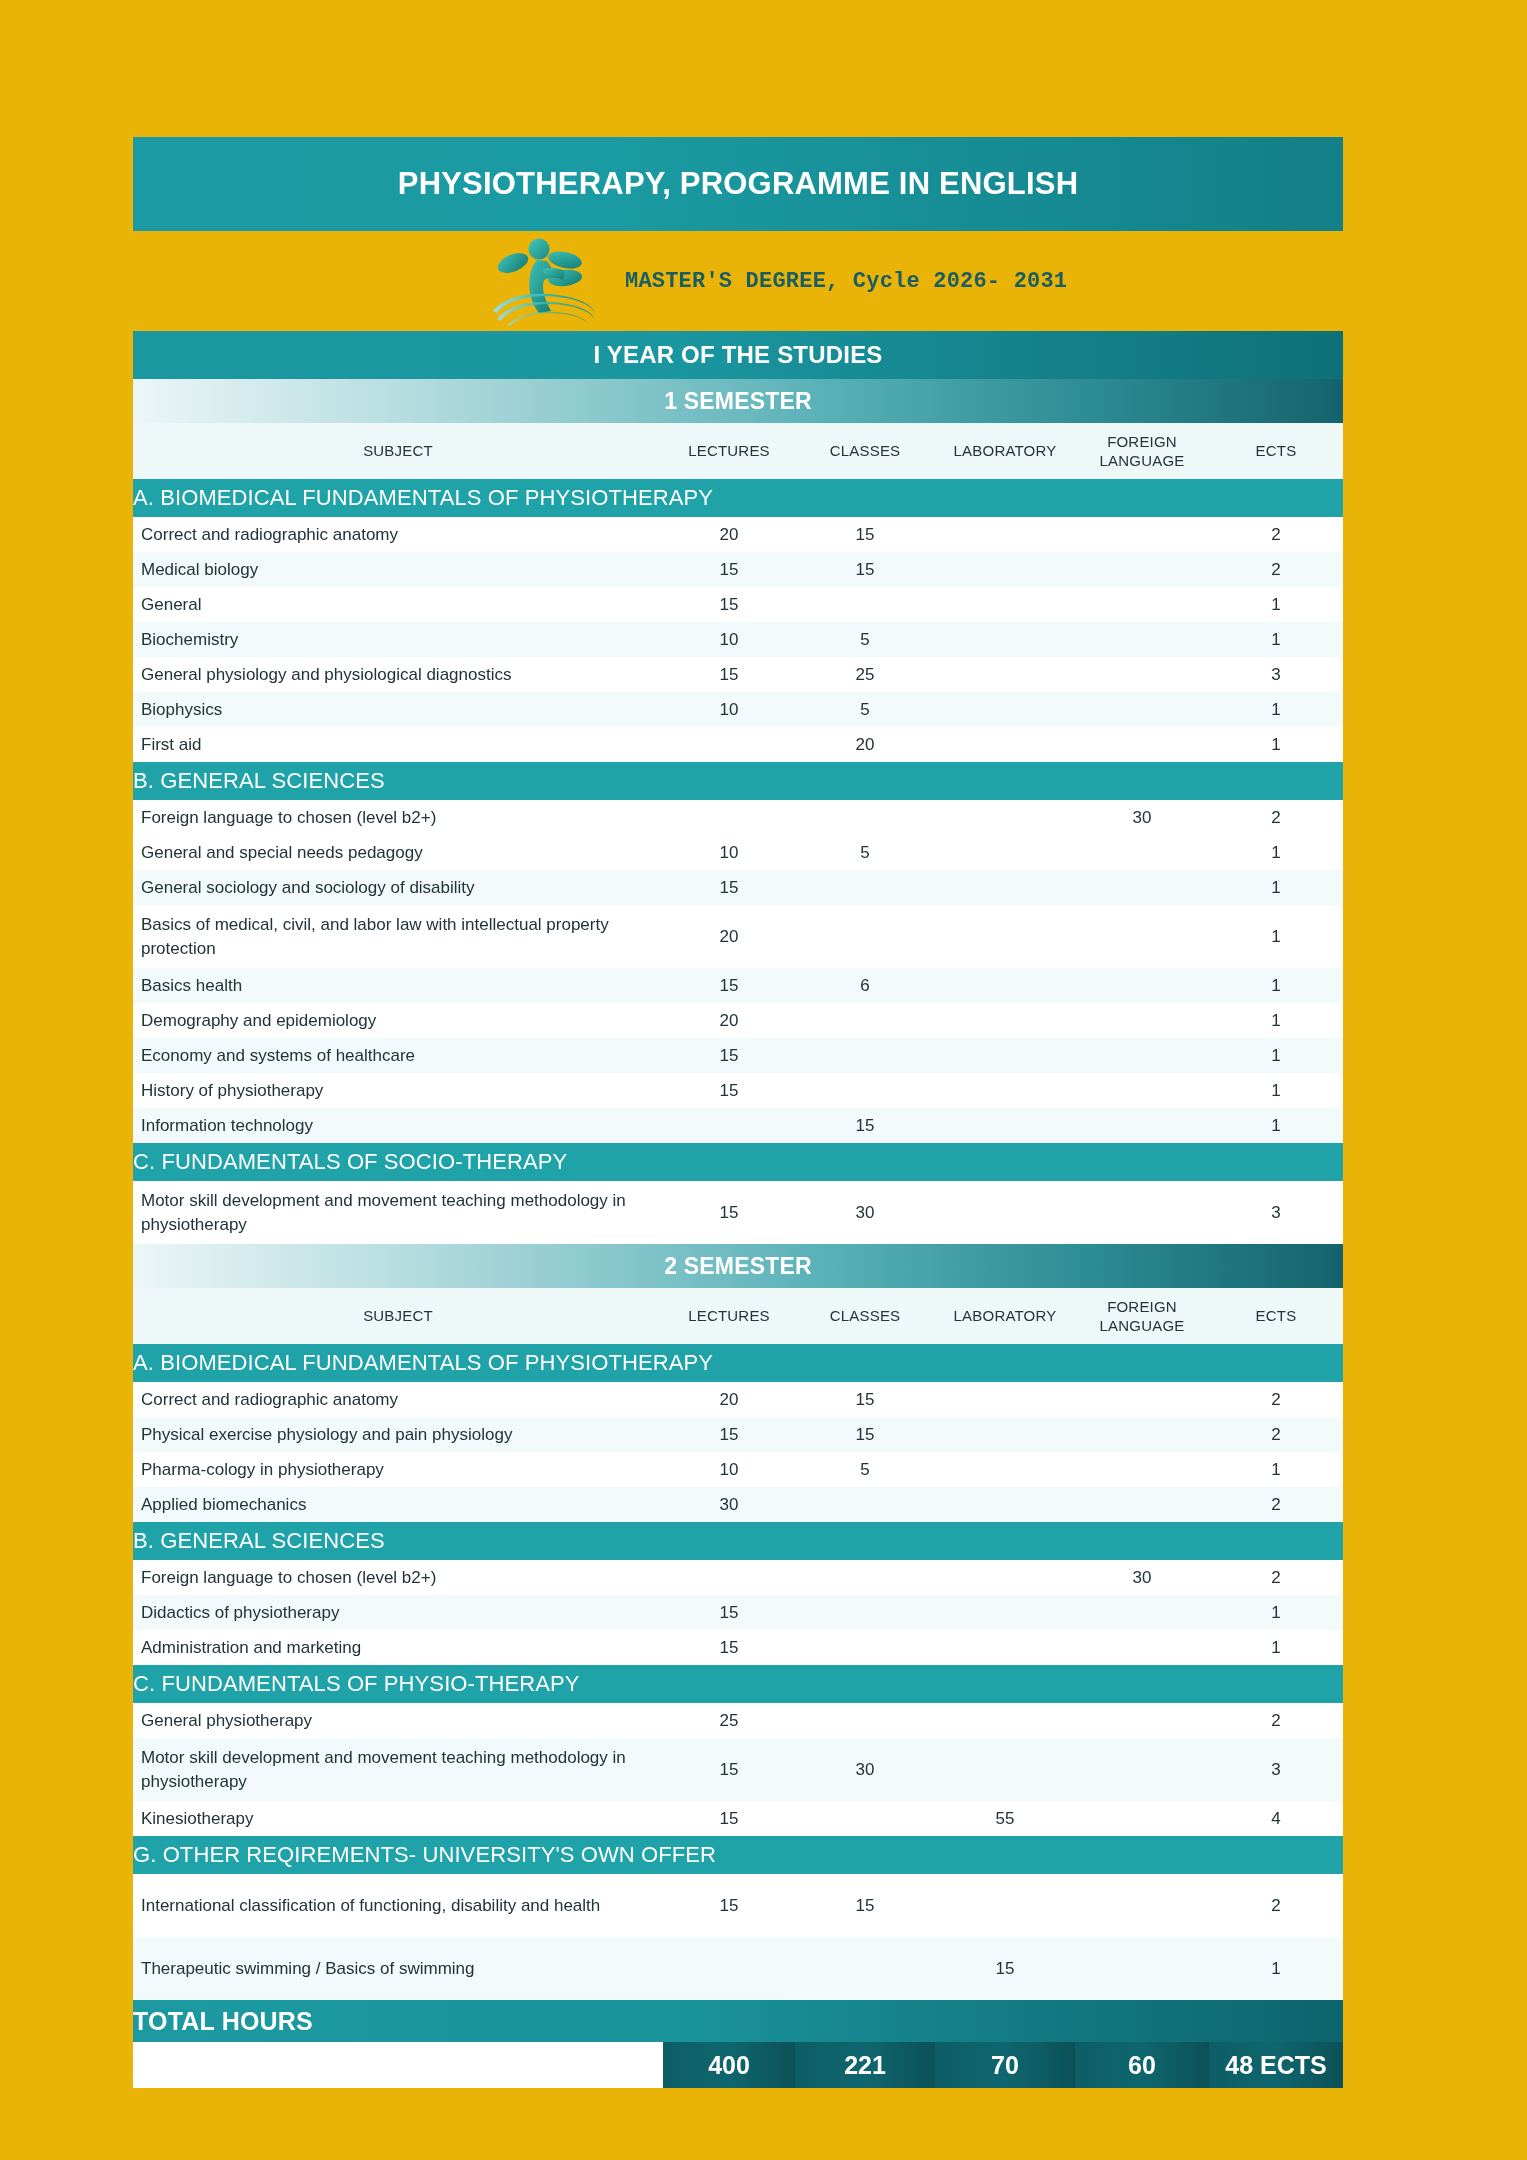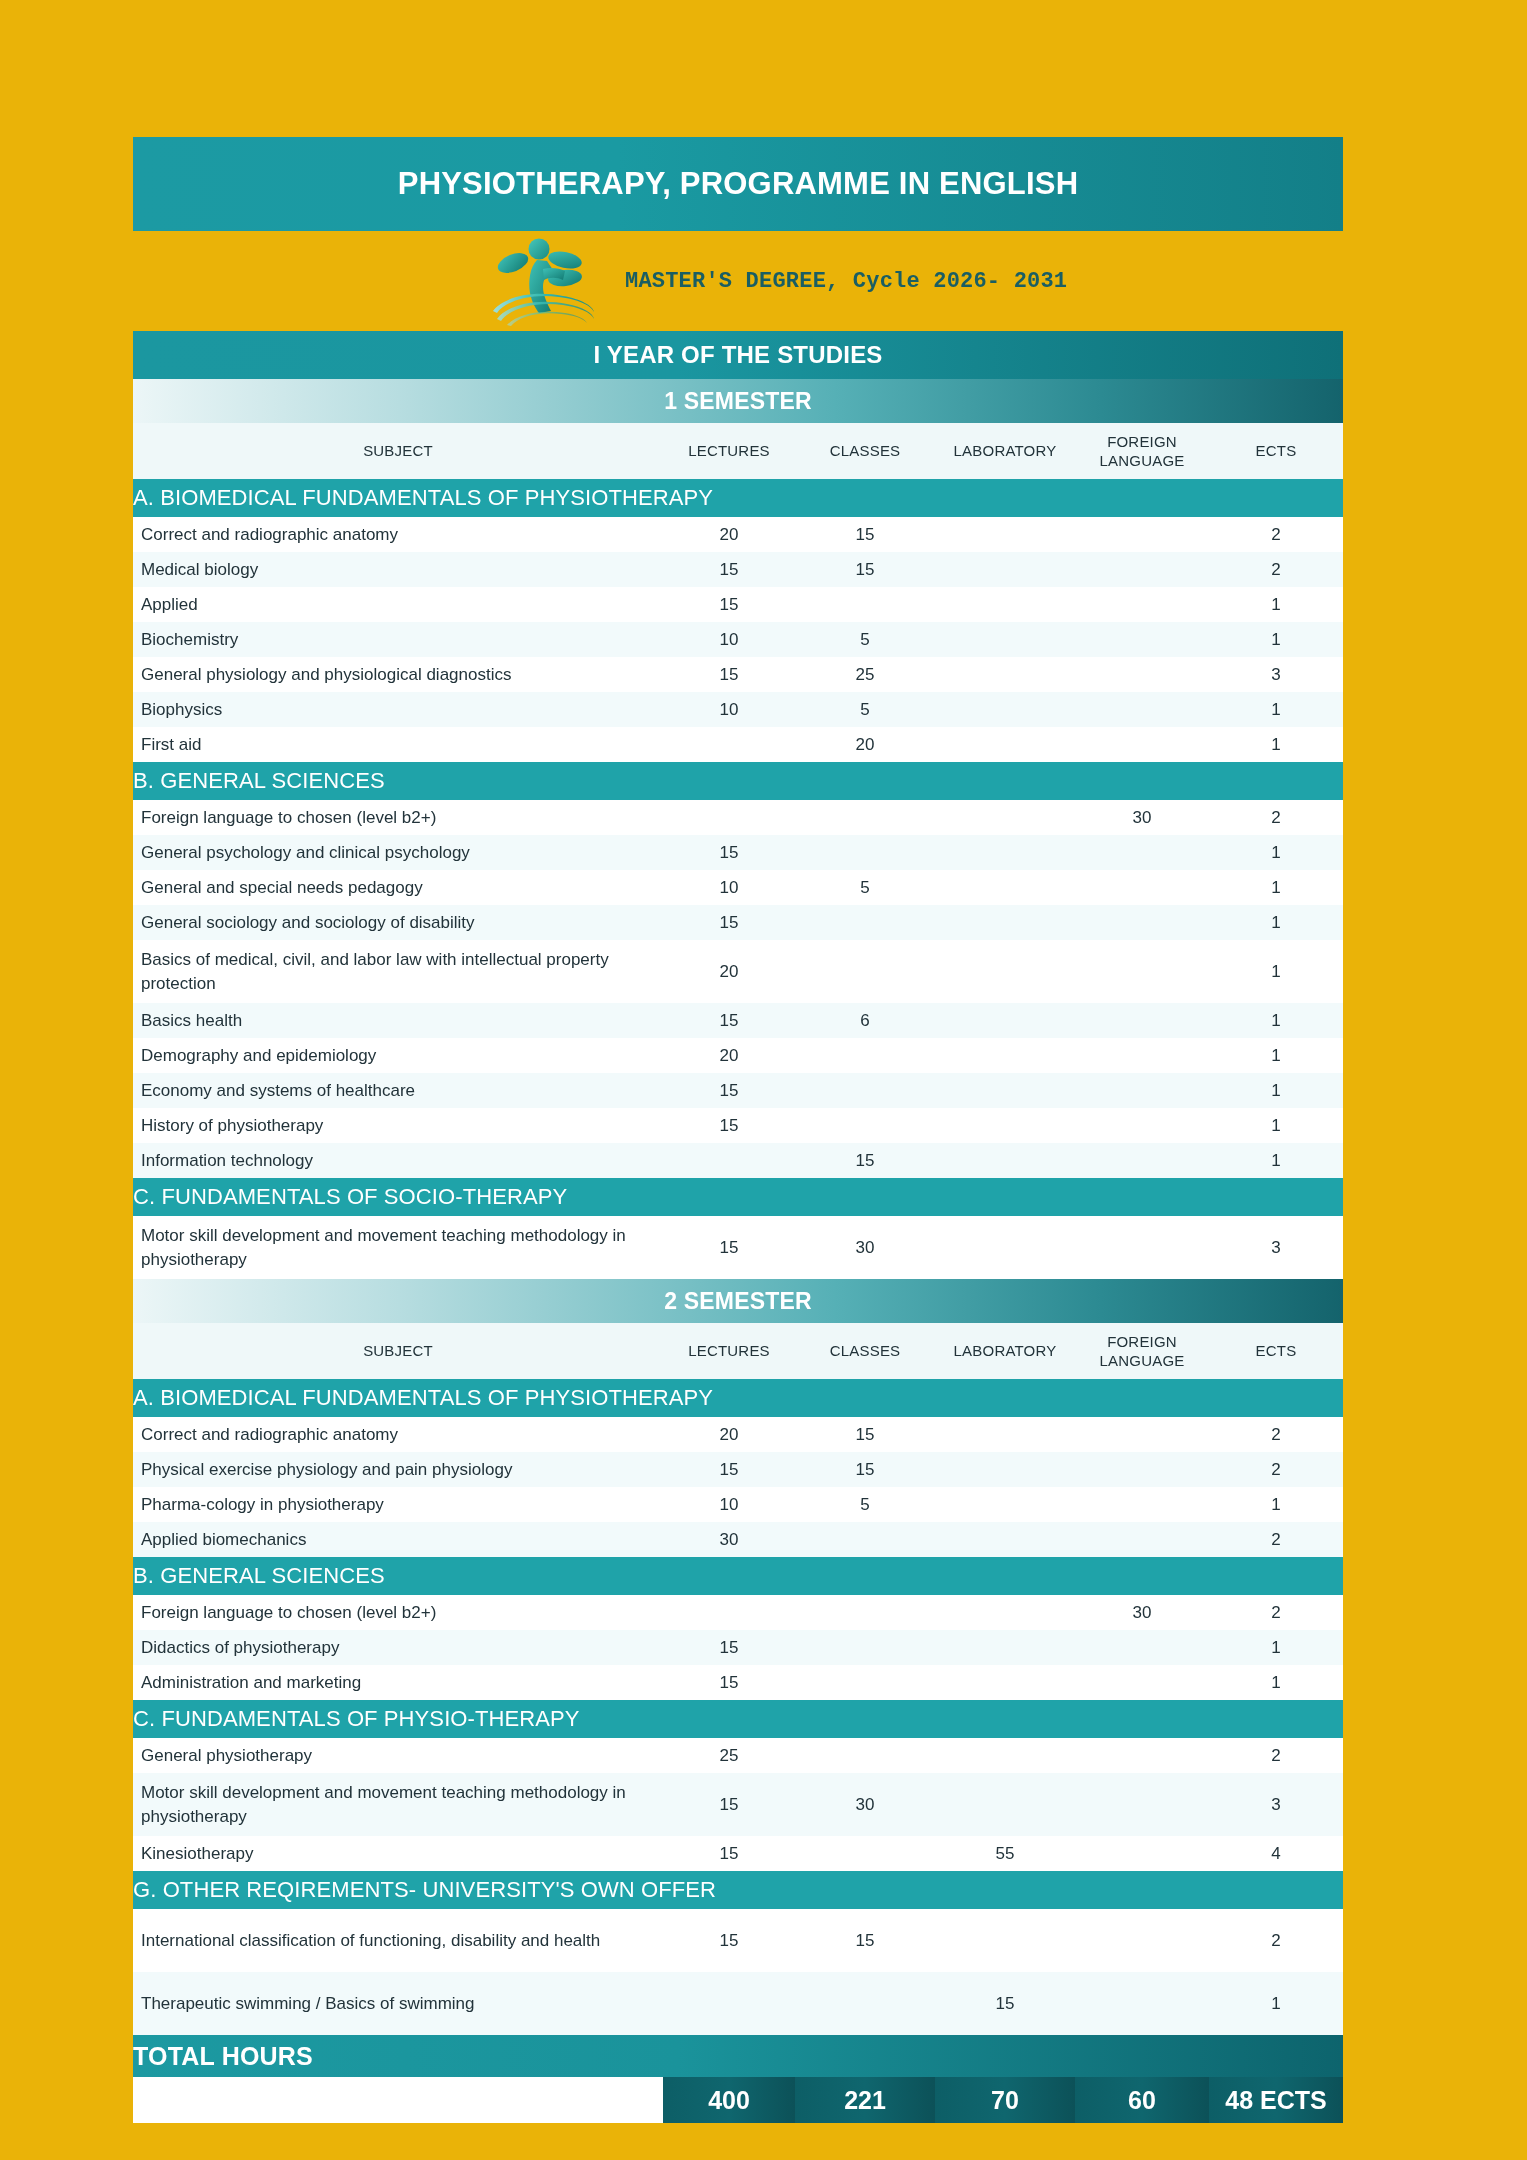--- a/index.html
+++ b/index.html
@@ -267,21 +267,21 @@
         </tr>
         <tr class="data alt">
           <td class="subj">Medical biology</td>
           <td>15</td>
           <td>15</td>
           <td></td>
           <td></td>
           <td>2</td>
         </tr>
         <tr class="data plain">
-          <td class="subj">Applied</td>
+          <td class="subj">General</td>
           <td>15</td>
           <td></td>
           <td></td>
           <td></td>
           <td>1</td>
         </tr>
         <tr class="data alt">
           <td class="subj">Biochemistry</td>
           <td>10</td>
           <td>5</td>
@@ -317,28 +317,20 @@
         <tr class="group-band">
           <td colspan="6">B. GENERAL SCIENCES</td>
         </tr>
         <tr class="data plain">
           <td class="subj">Foreign language to chosen (level b2+)</td>
           <td></td>
           <td></td>
           <td></td>
           <td>30</td>
           <td>2</td>
-        </tr>
-        <tr class="data alt">
-          <td class="subj">General psychology and clinical psychology</td>
-          <td>15</td>
-          <td></td>
-          <td></td>
-          <td></td>
-          <td>1</td>
         </tr>
         <tr class="data plain">
           <td class="subj">General and special needs pedagogy</td>
           <td>10</td>
           <td>5</td>
           <td></td>
           <td></td>
           <td>1</td>
         </tr>
         <tr class="data alt">

